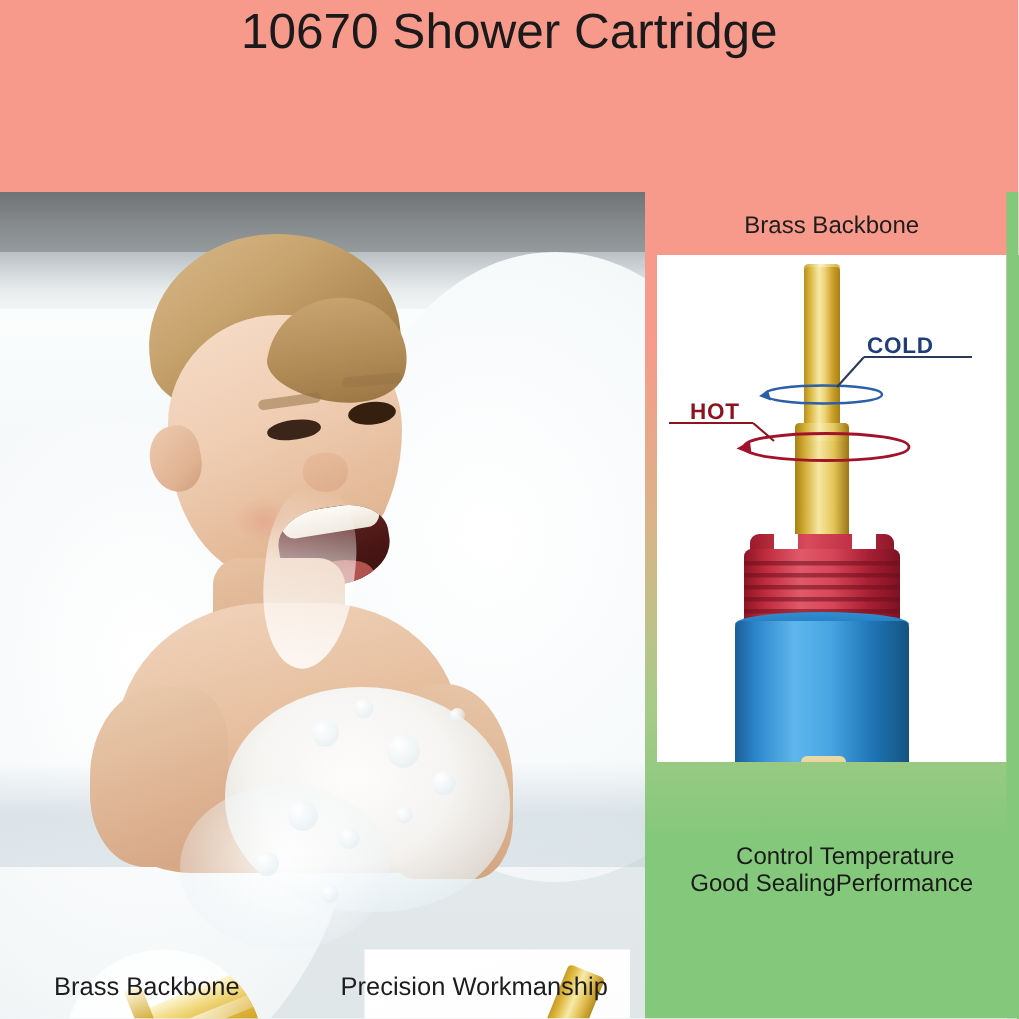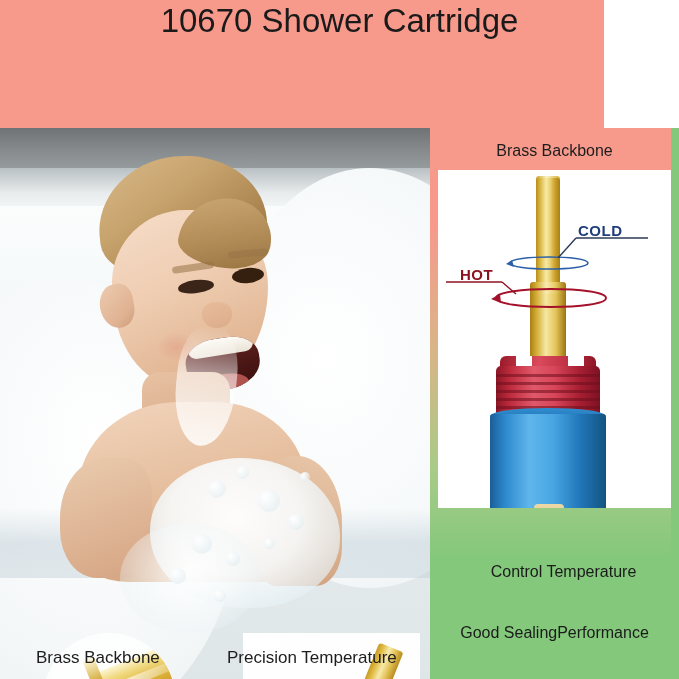--- a/index.html
+++ b/index.html
@@ -6,21 +6,21 @@
   html,body { width:679px; height:679px; }
   body {
     font-family:"Liberation Sans", sans-serif;
     background:#ffffff;
     position:relative;
     overflow:hidden;
   }
 
   
   #header {
-    position:absolute; left:0; top:0; width:604px; height:128px;
+    position:absolute; left:0; top:0; width:679px; height:128px;
     background:#f79a8c;
     padding-left:21px;
   }
   #title {
     position:absolute; left:0; top:2px; width:679px;
     text-align:center;
     font-size:33px; font-weight:400; color:#1a1a1a;
     letter-spacing:0px; white-space:nowrap;
   }
   #desc {
@@ -374,21 +374,21 @@
     <div class="brass-shine"></div>
   </div>
 
   <div id="inset-rect">
 
     <div class="pw-stem"></div>
   </div>
 </div>
 
 <div class="cap-left" style="left:36px;top:648px;">Brass Backbone</div>
-<div class="cap-left" style="left:227px;top:648px;">Precision Temperature</div>
+<div class="cap-left" style="left:227px;top:648px;">Precision Workmanship</div>
 
 <div id="panel-right">
   <div id="panel-label">Brass Backbone</div>
 
   <div id="diagram">
 
     <div class="stem-top-cap"></div>
     <div class="stem-top"></div>
     <div class="stem-mid"></div>
     <div class="stem-low"></div>
@@ -420,16 +420,16 @@
       <path d="M62,124 L53,129 L63,133 Z" fill="#a4112a"></path>
       <line x1="64" y1="112" x2="78" y2="124" stroke="#8c1320" stroke-width="1.4"></line>
       <line x1="8" y1="112" x2="64" y2="112" stroke="#8c1320" stroke-width="1.4"></line>
     </svg>
 
     <div class="lbl-cold">COLD</div>
     <div class="lbl-hot">HOT</div>
   </div>
 
   <div class="green-text" style="top:435px;padding-left:18px;">Control Temperature</div>
-  <div class="green-text" style="top:496px;">Good SealingPerformance</div>
+  <div class="green-text" style="top:453px;">Good SealingPerformance</div>
 </div>
 
 <div id="edge-right"></div>
 
 </body></html>

